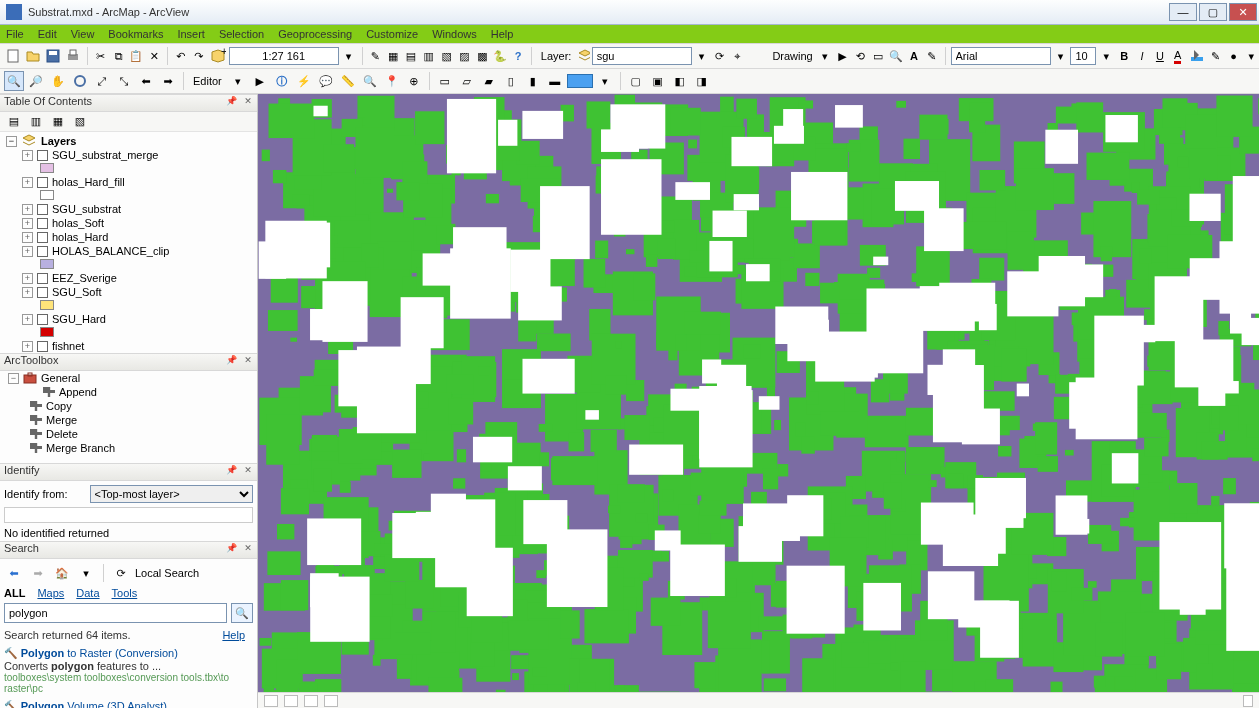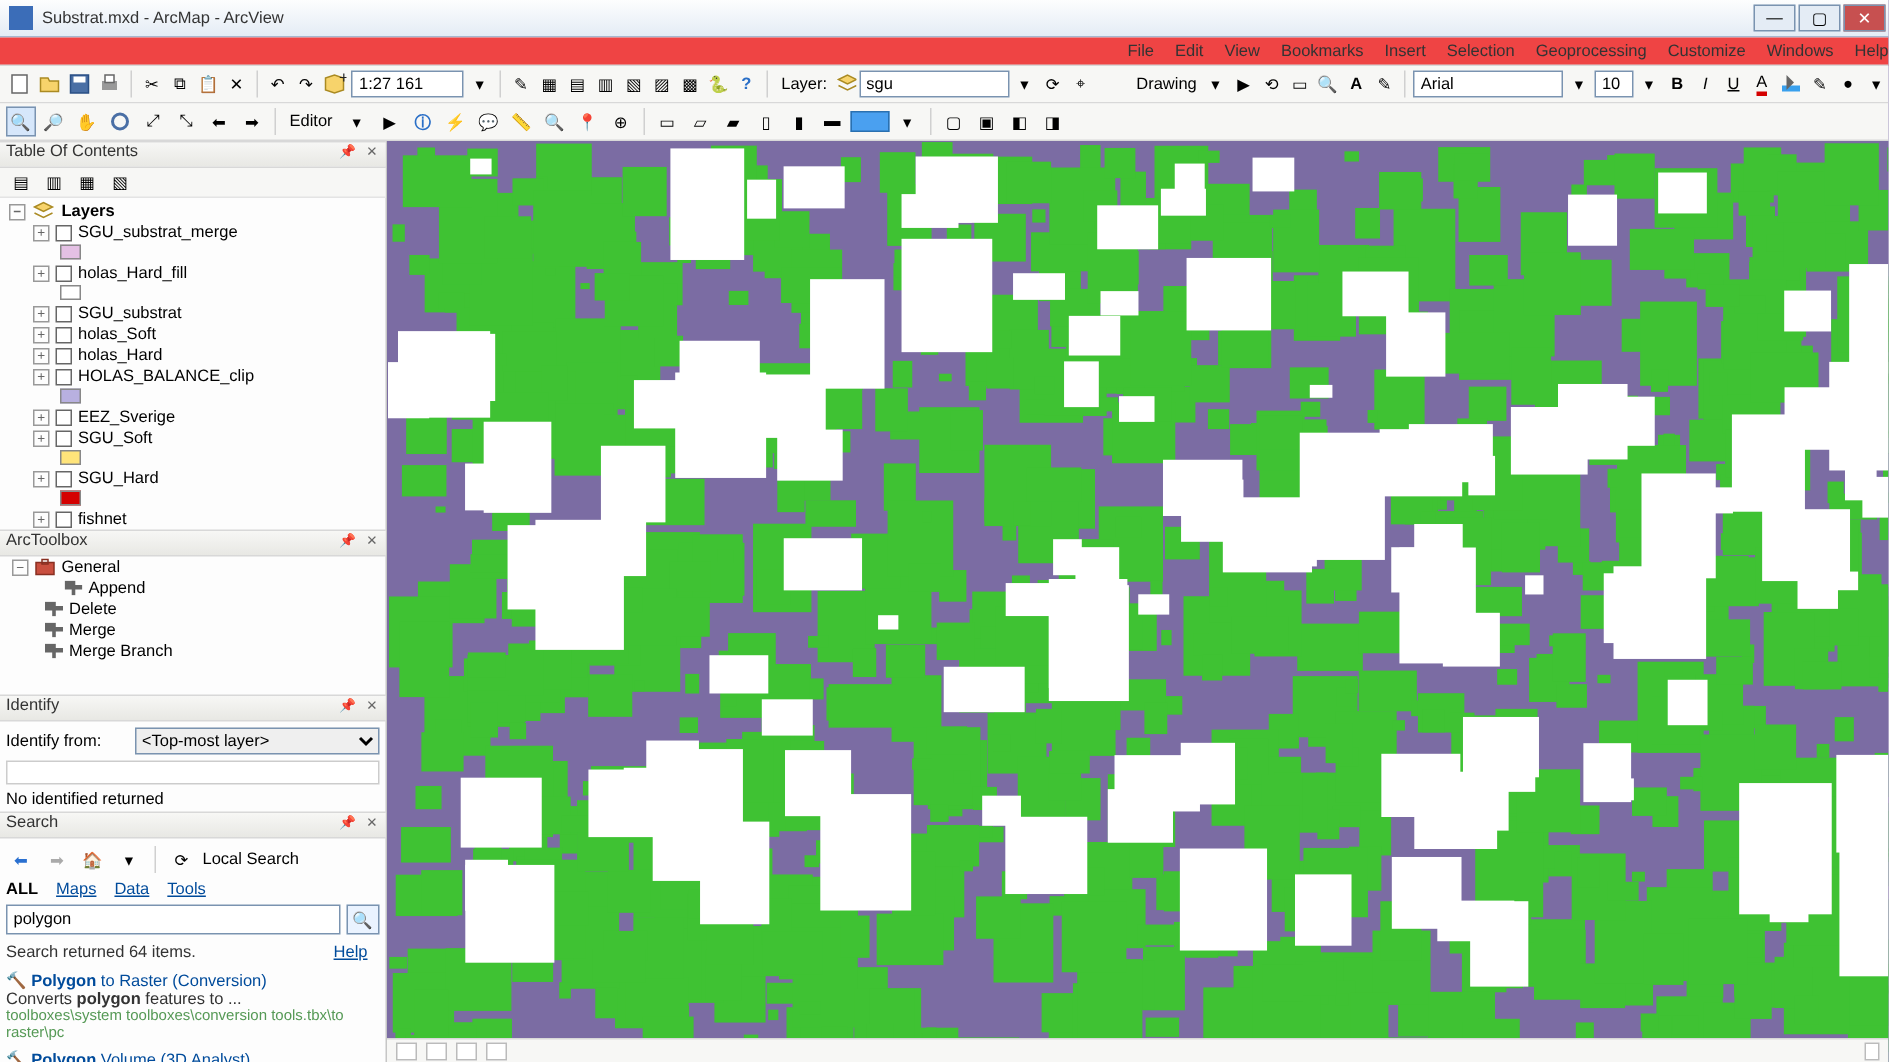--- a/index.html
+++ b/index.html
@@ -5,21 +5,21 @@
 * { margin: 0; padding: 0; box-sizing: border-box; font-family: Tahoma, Arial, sans-serif; font-size: 11px; }
 body { background: #fff; width: 1259px; height: 708px; overflow: hidden; }
 
 .titlebar { height: 25px; background: linear-gradient(#fdfefe, #e4ecf5); display: flex; align-items: center; padding-left: 6px; border-bottom: 1px solid #a6b7cf; }
 .titlebar .icon-app { width: 16px; height: 16px; background: #3b6db8; margin-right: 6px; }
 .titlebar .title { color: #333; }
 .winbtns { margin-left: auto; display: flex; }
 .winbtn { width: 28px; height: 18px; border: 1px solid #7a93b0; background: #e4ecf5; margin-right: 2px; display:flex;align-items:center;justify-content:center; }
 .winbtn.close { background: #c75050; color: #fff; }
 
-.menubar { height: 19px; background: #ef4444; border-bottom: 1px solid #d8d8d8; display: flex; align-items: center; padding-left: 6px; gap: 14px; color: #333; justify-content: flex-end; }
+.menubar { height: 19px; background: #84cc16; border-bottom: 1px solid #d8d8d8; display: flex; align-items: center; padding-left: 6px; gap: 14px; color: #333; }
 
 .toolbar { height: 25px; background: #f7f7f5; border-bottom: 1px solid #d8d8d8; display: flex; align-items: center; padding-left: 4px; gap: 2px; }
 .tb-btn { width: 20px; height: 20px; border: 1px solid transparent; display:flex;align-items:center;justify-content:center; }
 .tb-sep { width:1px; height:18px; background:#d0d0d0; margin:0 3px; }
 .tb-input { height:18px; border:1px solid #7a93b0; padding:0 4px; background:#fff; font-size:11px; }
 .icon16 { width:16px; height:16px; display:block; }
 
 .workspace { display:flex; height: 614px; }
 
 .left-sidebar { width:258px; background:#fdfdfd; display:flex; flex-direction:column; border-right:1px solid #c6c6c6; }
@@ -123,21 +123,21 @@
   <div class="tb-btn">✕</div>
   <div class="tb-sep"></div>
   <div class="tb-btn">↶</div>
   <div class="tb-btn">↷</div>
   <div class="tb-btn">
       <svg class="icon16">
         <path d="M2 4l6-2 6 2v8l-6 2-6-2z" fill="#f7d36b" stroke="#aa8a22"></path>
         <text x="11" y="7" font-size="10" fill="#222">+</text>
       </svg>
     </div>
-  <input class="tb-input" style="width: 75px;" value="1:27 161">
+  <input class="tb-input" style="width: 110px; text-align: center;" value="1:27 161">
   <div class="tb-btn">▾</div>
   <div class="tb-sep"></div>
   <div class="tb-btn">✎</div>
   <div class="tb-btn">▦</div>
   <div class="tb-btn">▤</div>
   <div class="tb-btn">▥</div>
   <div class="tb-btn">▧</div>
   <div class="tb-btn">▨</div>
   <div class="tb-btn">▩</div>
   <div class="tb-btn">🐍</div>
@@ -325,25 +325,29 @@
           </svg>
         <span style="margin-left:4px;">General</span>
       </div>
       <div id="tools-body">
           <div class="tool-row" style="padding-left: 30px; margin-left: 13px;">
             <span class="hammer"></span>
             <span>Append</span>
           </div>
           <div class="tool-row" style="padding-left: 30px;">
             <span class="hammer"></span>
-            <span>Delete</span>
+            <span>Copy</span>
           </div>
           <div class="tool-row" style="padding-left: 30px;">
             <span class="hammer"></span>
             <span>Merge</span>
+          </div>
+          <div class="tool-row" style="padding-left: 30px;">
+            <span class="hammer"></span>
+            <span>Delete</span>
           </div>
           <div class="tool-row" style="padding-left: 30px;">
             <span class="hammer"></span>
             <span>Merge Branch</span>
           </div>
         </div>
     </div>
 
     <div class="panel-header">
       <span>Identify</span>

